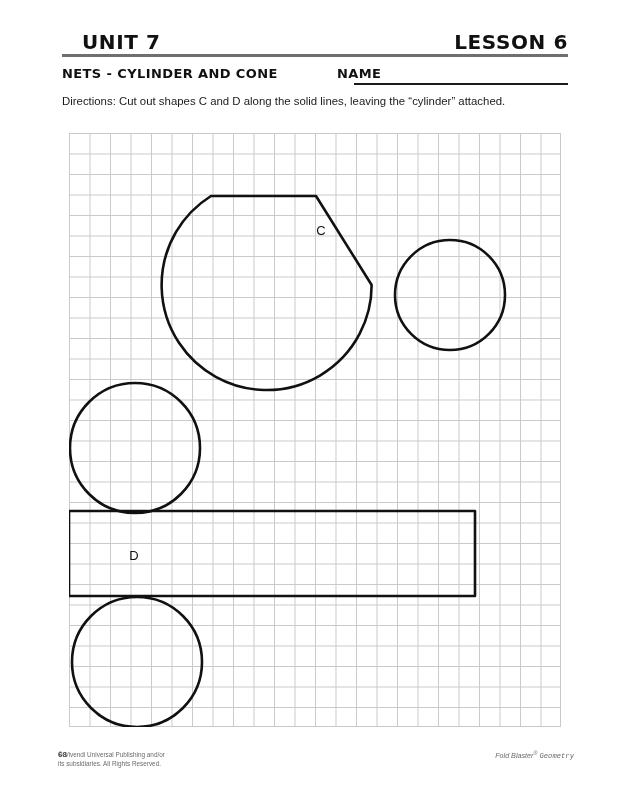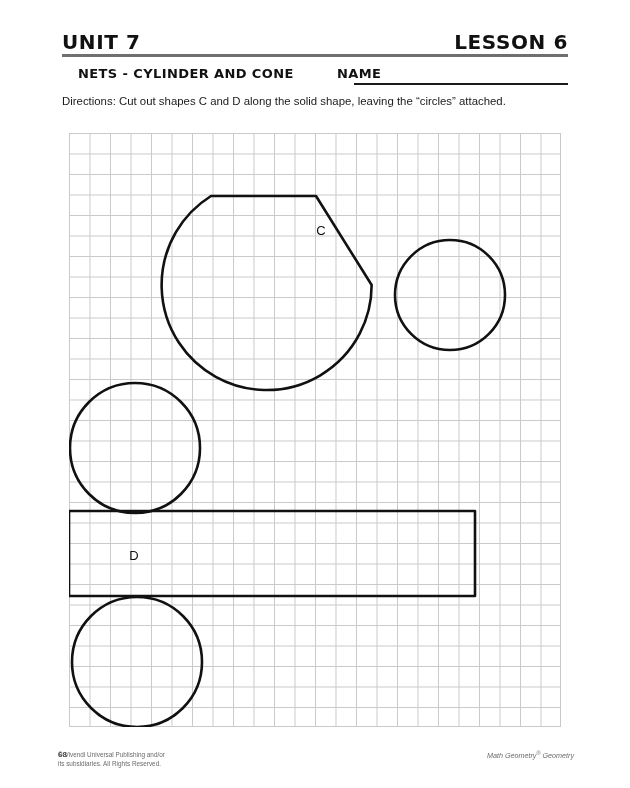--- a/index.html
+++ b/index.html
@@ -30,20 +30,21 @@
     align-items: flex-end;
     justify-content: space-between;
   }
   .hdr-title {
     font-family: "DejaVu Sans", sans-serif;
     font-weight: bold;
     font-size: 20px;
     letter-spacing: 0.6px;
     line-height: 20px;
     color: #111111;
+    margin-left: 20px;
   }
   #header-rule {
     position: absolute;
     left: 62px;
     top: 54px;
     width: 506px;
     height: 3px;
     background: #6f6f6f;
   }
 
@@ -56,21 +57,21 @@
   }
   .smallcaps {
     font-family: "DejaVu Sans", sans-serif;
     font-weight: bold;
     font-size: 13px;
     letter-spacing: 0.4px;
     color: #111111;
   }
   #worksheet-subtitle {
     position: absolute;
-    left: 16px;
+    left: 0;
     top: 4px;
   }
   #name-label {
     position: absolute;
     left: 238px;
     top: 4px;
     margin-left: 37px;
   }
   #name-line {
     position: absolute;
@@ -156,41 +157,42 @@
     font-style: italic;
     color: #6b6b6b;
     white-space: nowrap;
   }
   #footer-brand .reg {
     font-size: 5.4px;
     vertical-align: super;
   }
   #footer-brand .geo {
     font-style: italic;
+    font-family: Liberation Mono, monospace;
   }
 </style>
 </head>
 <body>
 
 <div id="page">
 
   <div id="header-row">
     <span class="hdr-title">UNIT 7</span>
     <span class="hdr-title">LESSON 6</span>
   </div>
   <div id="header-rule"></div>
 
   <div id="subhead-row">
     <span id="worksheet-subtitle" class="smallcaps">NETS - CYLINDER AND CONE</span>
     <span id="name-label" class="smallcaps">NAME</span>
     <div id="name-line"></div>
   </div>
 
   <div id="directions">
-    <div>Directions: Cut out shapes C and D along the solid shape, leaving the “circles” attached.</div>
+    <div>Directions: Cut out shapes C and D along the solid lines, leaving the “cylinder” attached.</div>
   </div>
 
   <div id="grid-area">
     <div id="grid-lines"></div>
     <svg id="figures" width="492" height="594" viewBox="0 0 492 594">
         <path d="M 142.00 63.00 L 247 63 L 302.64 152.05 A 105 105 0 1 1 142.00 63.00" fill="none" stroke="#111111" stroke-width="2.6" stroke-linejoin="round" stroke-linecap="round"></path>
         <circle cx="381" cy="162" r="55" fill="none" stroke="#111111" stroke-width="2.6" stroke-linejoin="round" stroke-linecap="round"></circle>
         <circle cx="66" cy="315" r="65" fill="none" stroke="#111111" stroke-width="2.6" stroke-linejoin="round" stroke-linecap="round"></circle>
         <rect x="0" y="378" width="406" height="85" fill="none" stroke="#111111" stroke-width="2.6" stroke-linejoin="round" stroke-linecap="round"></rect>
         <circle cx="68" cy="529" r="65" fill="none" stroke="#111111" stroke-width="2.6" stroke-linejoin="round" stroke-linecap="round"></circle>
@@ -199,18 +201,18 @@
     <span class="fig-label" id="label-d" style="left: 65px; top: 422px;">D</span>
   </div>
 
   <div id="footer">
     <div id="footer-copyright">
       <div>© Vivendi Universal Publishing and/or</div>
       <div>its subsidiaries. All Rights Reserved.</div>
     </div>
     <div id="footer-page">68</div>
     <div id="footer-brand">
-      <span>Math Geometry</span><span class="reg">®</span>
+      <span>Fold Blaster</span><span class="reg">®</span>
       <span class="geo">Geometry</span>
     </div>
   </div>
 
 </div>
 
 </body></html>

